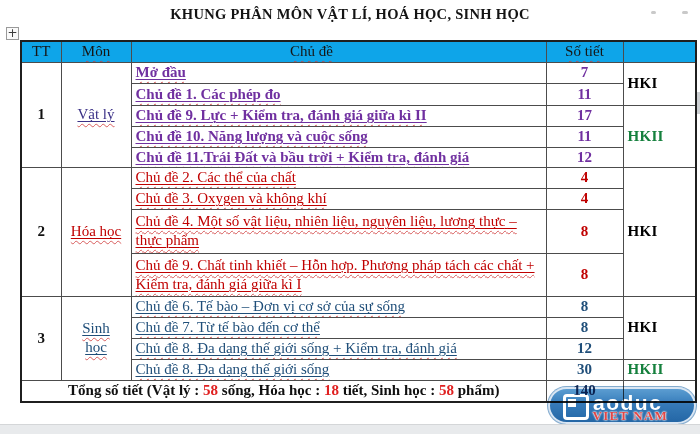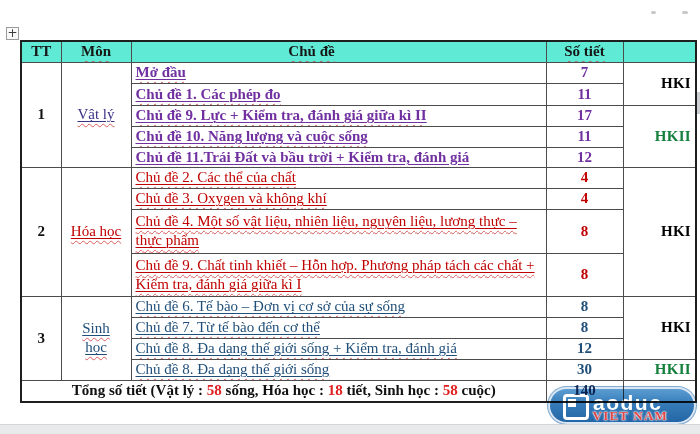--- a/index.html
+++ b/index.html
@@ -11,28 +11,28 @@
 
   .move-handle{position:absolute;left:6px;top:27px;width:13px;height:13px;
     border:1px solid #9a9a9a;background:#fafafa;color:#3c3c3c;font-size:12px;
     line-height:11px;text-align:center;font-family:"DejaVu Sans",sans-serif;box-sizing:border-box;}
 
   table.grid{position:absolute;left:20px;top:40px;width:675px;border-collapse:collapse;
     table-layout:fixed;border:2px solid #1f1f1f;}
   table.grid td{border:1px solid #4c4c4c;padding:0 4px;font-size:15px;line-height:1.25;
     vertical-align:middle;overflow:hidden;}
 
-  .hc{background:#5eead4;font-weight:bold;text-align:center;color:#161616;}
+  .hc{background:#0ea5e9;font-weight:normal;text-align:center;color:#161616;}
   .cdh{padding-right:58px !important;}
 
   .tt{font-weight:bold;text-align:center;color:#111;font-size:15px;}
   .mon{text-align:center;}
   .mlab{display:inline-block;max-width:52px;font-weight:normal;}
   .num{font-weight:bold;text-align:center;}
-  .hk{font-weight:bold;text-align:right;font-size:16px;letter-spacing:.3px;}
+  .hk{font-weight:bold;text-align:left;font-size:16px;letter-spacing:.3px;}
 
   .phy{color:#7030a0;font-weight:bold;}
   .phyl{color:#3b3187;}
   .chem{color:#c00000;}
   .bio{color:#1f4e79;}
   .hki{color:#000;}
   .hkii{color:#15803d;}
 
   .u{text-decoration:underline;text-decoration-thickness:1px;text-underline-offset:2px;}
   .sq{font-style:normal;text-decoration-line:underline;text-decoration-style:wavy;
@@ -58,20 +58,21 @@
   .dot{position:absolute;background:#c9c9c9;border-radius:2px;}
   .dot1{left:651px;top:11px;width:5px;height:3px;}
   .dot2{left:682px;top:11px;width:6px;height:3px;}
   .edge-artifact{position:absolute;left:695px;top:92px;width:5px;height:22px;background:#cdd0d3;}
 </style>
 </head>
 <body>
 
 <div class="canvas">
 
+  <div class="page-title">KHUNG PHÂN MÔN VẬT LÍ, HOÁ HỌC, SINH HỌC</div>
 
   <div class="move-handle">+</div>
 
   <div class="dot dot1"></div>
   <div class="dot dot2"></div>
   <div class="edge-artifact"></div>
 
   <table class="grid">
     <colgroup>
       <col style="width:40px">
@@ -157,21 +158,21 @@
       <td class="num bio">12</td>
     </tr>
     <tr style="height:21px">
       <td class="bio"><span class="u"><i class="sq">Chủ đề 8. Đa dạng thế giới sống</i></span></td>
       <td class="num bio">30</td>
       <td class="hk hkii">HKII</td>
     </tr>
 
     <tr style="height:22px">
       <td class="total-label" colspan="3">
-        <span>Tổng số tiết (Vật lý : </span><span class="rednum">58</span><span> sống, Hóa học : </span><span class="rednum">18</span><span> tiết, Sinh học : </span><span class="rednum">58</span><span> cuộc)</span>
+        <span>Tổng số tiết (Vật lý : </span><span class="rednum">58</span><span> sống, Hóa học : </span><span class="rednum">18</span><span> tiết, Sinh học : </span><span class="rednum">58</span><span> phẩm)</span>
       </td>
       <td class="grand">140</td>
       <td></td>
     </tr>
   </tbody>
     </table>
 
   <div class="wm">
     <div class="wm-pill"></div>
     <div class="wm-ico"></div>

